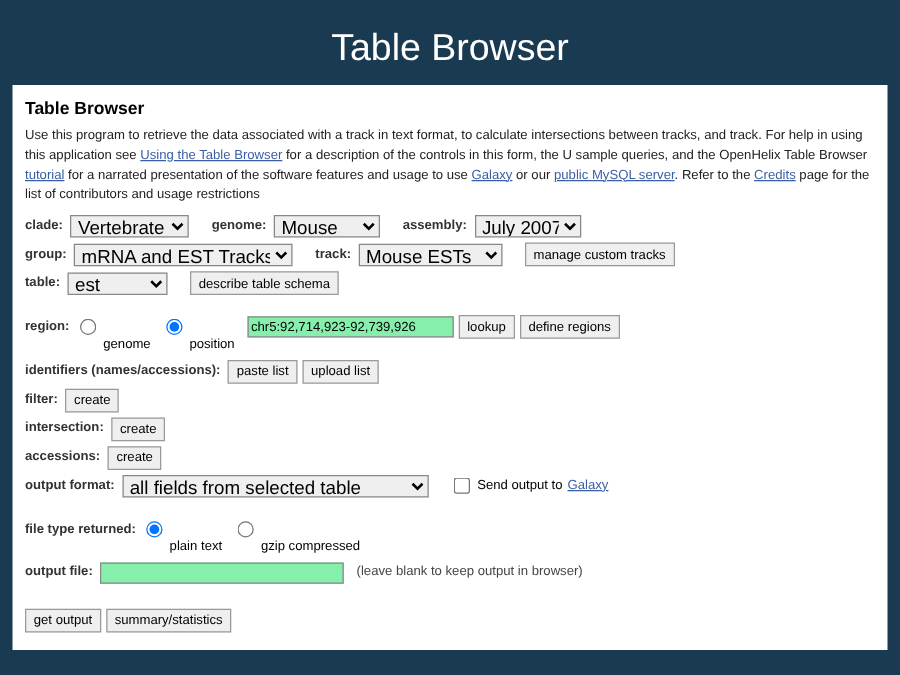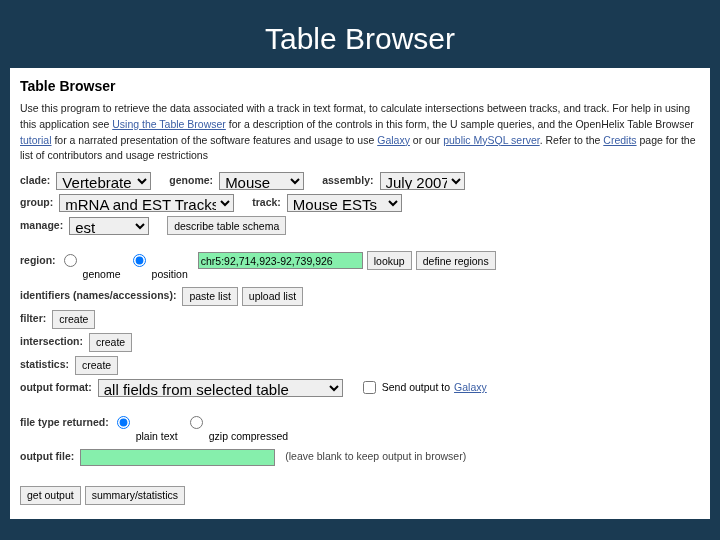--- a/index.html
+++ b/index.html
@@ -113,24 +113,25 @@
     <select style="width:85px"><option>July 2007</option></select>
   </div>
 
   <div class="row">
     <span class="lbl">group:</span>
     <select style="width:175px"><option>mRNA and EST Tracks</option></select>
     <span class="spacer"></span>
     <span class="lbl">track:</span>
     <select style="width:115px"><option>Mouse ESTs</option></select>
     <span class="spacer"></span>
+    <button>manage custom tracks</button>
   </div>
 
   <div class="row">
-    <span class="lbl">manage:</span>
+    <span class="lbl">table:</span>
     <select style="width:80px"><option>est</option></select>
     <span class="spacer"></span>
     <button>describe table schema</button>
   </div>
 
   <div class="row">
     <span class="lbl">region:</span>
     <input type="radio" name="region" style="">
     <span class="radio-lbl">genome</span>
     <input type="radio" name="region" checked="" style="">
@@ -150,21 +151,21 @@
     <span class="lbl">filter:</span>
     <button>create</button>
   </div>
 
   <div class="row">
     <span class="lbl">intersection:</span>
     <button>create</button>
   </div>
 
   <div class="row">
-    <span class="lbl">statistics:</span>
+    <span class="lbl">accessions:</span>
     <button>create</button>
   </div>
 
   <div class="row">
     <span class="lbl">output format:</span>
     <select style="width:245px"><option>all fields from selected table</option></select>
     <span class="spacer"></span>
     <input type="checkbox" style="">
     <span>Send output to </span>
       <a class="link">Galaxy</a>

